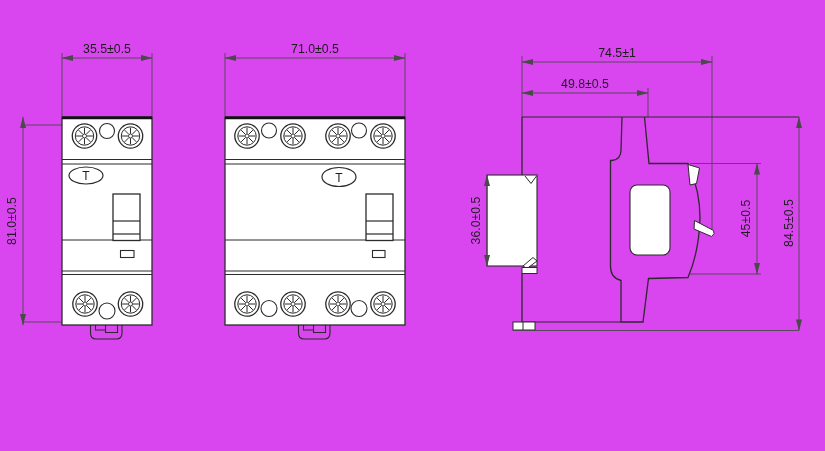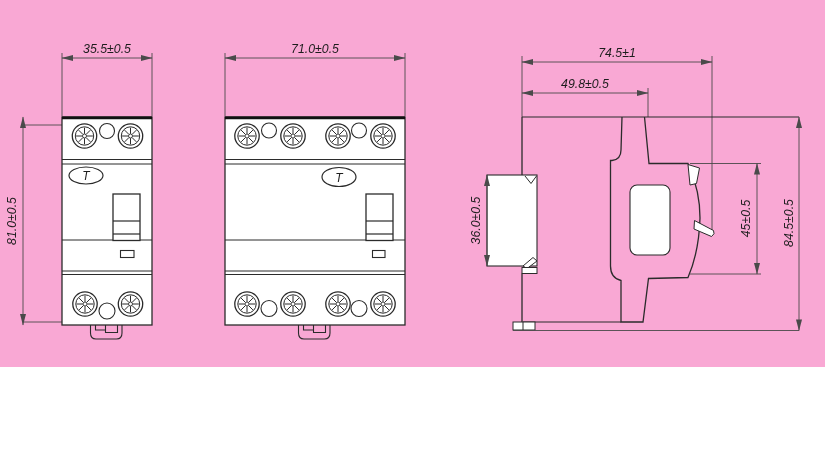--- a/index.html
+++ b/index.html
@@ -1,16 +1,16 @@
 <!DOCTYPE html>
 <html><head>
 <meta charset="utf-8">
 <style>
   html,body{margin:0;padding:0;background:#ffffff;}
-  .stage{position:relative;width:825px;height:367px;background:#f9a8d4;overflow:hidden;font-style:italic;}
+  .stage{position:relative;width:825px;height:451px;background:#d946ef;overflow:hidden;}
   svg{display:block;}
   text{font-family:"Liberation Sans","DejaVu Sans",sans-serif;font-size:12.3px;fill:#1d1d1d;}
 </style>
 </head>
 <body>
 
 <div class="stage">
 <svg width="825" height="451" viewBox="0 0 825 451">
   <defs>
     <marker id="arr" markerWidth="13" markerHeight="8" refX="12" refY="4" orient="auto-start-reverse" markerUnits="userSpaceOnUse">

